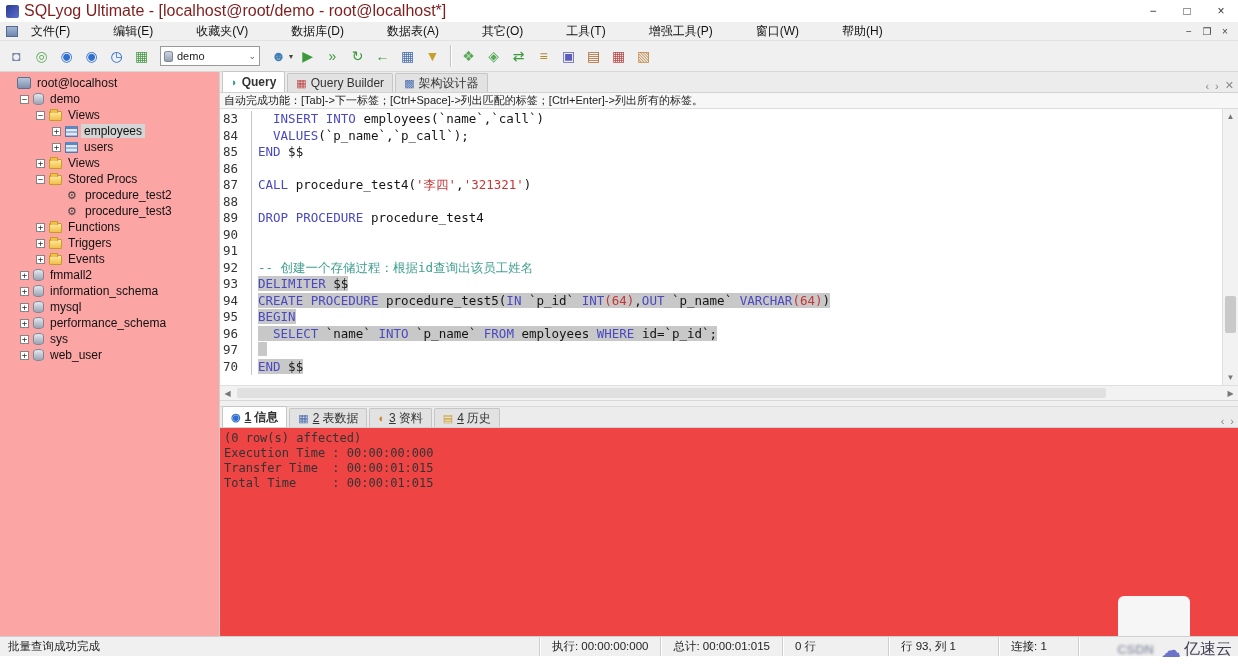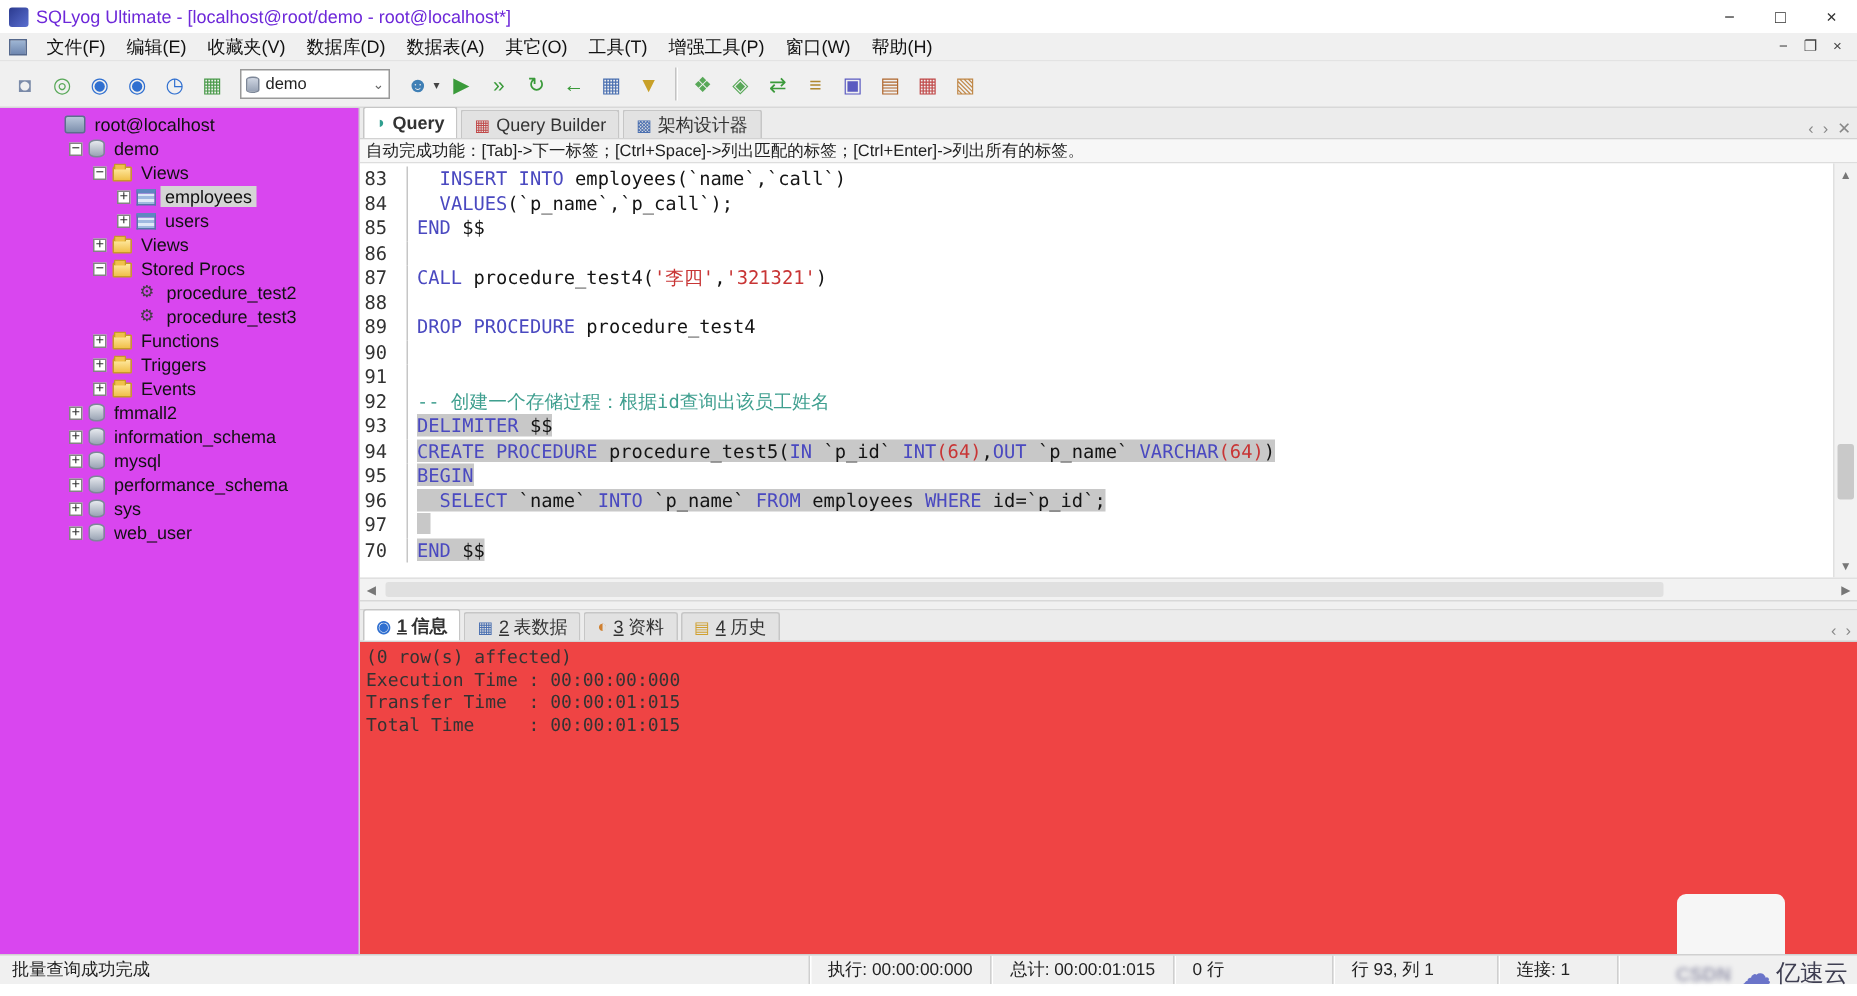--- a/index.html
+++ b/index.html
@@ -7,21 +7,21 @@
     --kw:#4a49c0; --str:#c83535; --num:#c83535; --com:#3f9f8f;
     --sel:#c8c8c8; --chrome:#f0f0f0; --border:#c9c9c9;
   }
   html,body{width:1238px;height:664px;overflow:hidden;}
   body{font-family:"Liberation Sans",sans-serif;font-size:12px;background:#fff;color:#111;}
   .window{width:1238px;height:664px;display:flex;flex-direction:column;background:#fff;}
 
   
   .titlebar{height:22px;display:flex;align-items:center;background:#fff;padding-left:6px;flex:none;}
   .app-icon{width:13px;height:13px;background:linear-gradient(135deg,#2b3a8f,#5a6fd0);border-radius:2px;margin-right:5px;}
-  .title-text{font-size:12px;color:#6d28d9;}
+  .title-text{font-size:16px;color:#7f1d1d;}
   .win-controls{margin-left:auto;display:flex;}
   .win-btn{width:34px;height:20px;display:flex;align-items:center;justify-content:center;color:#333;font-size:12px;cursor:default;}
 
   
   .menubar{height:19px;display:flex;align-items:center;background:var(--chrome);padding-left:4px;flex:none;border-bottom:1px solid #e3e3e3;}
   .mdi-icon{width:12px;height:11px;background:linear-gradient(#9fb6d4,#6f87b0);border:1px solid #55688c;margin:0 6px 0 2px;}
   .menu-item{padding:2px 7px;color:#111;cursor:default;}
   .mdi-controls{margin-left:auto;display:flex;align-items:center;padding-right:4px;}
   .mdi-btn{width:18px;height:14px;font-size:10px;display:flex;align-items:center;justify-content:center;color:#444;border:1px solid transparent;}
 
@@ -30,21 +30,21 @@
   .tb-icon{width:23px;height:23px;margin:0 1px;border-radius:3px;display:flex;align-items:center;justify-content:center;font-size:14px;cursor:default;}
   .tb-sep{width:1px;height:22px;background:#c3c3c3;margin:0 5px;box-shadow:1px 0 0 #fff;}
   .db-selector{width:100px;height:20px;background:#fff;border:1px solid #999;display:flex;align-items:center;margin:0 6px;padding:0 3px;cursor:default;}
   .db-sel-icon{width:9px;height:11px;background:linear-gradient(#cfd6e2,#97a2b5);border-radius:4px/2px;border:1px solid #7d8798;margin-right:4px;}
   .db-sel-text{flex:1;font-size:11px;color:#222;}
   .db-sel-chevron{color:#666;font-size:9px;}
   .tb-caret{font-size:8px;color:#444;margin-left:-2px;margin-right:2px;}
 
   
   .main{flex:1;display:flex;min-height:0;}
-  .sidebar{width:240px;background:#d946ef;border-right:1px solid #d0d0d0;overflow:hidden;padding-top:3px;flex:none;padding-left:26px;}
+  .sidebar{width:220px;background:#fca5a5;border-right:1px solid #d0d0d0;overflow:hidden;padding-top:3px;flex:none;}
   .tree-row{height:16px;display:flex;align-items:center;cursor:default;white-space:nowrap;}
   .tree-row.selected .tree-label{background:#d5d5d5;}
   .tree-label{padding:0 3px;font-size:12px;color:#111;}
   .expander{width:9px;height:9px;border:1px solid #848484;background:#fff;font-size:9px;line-height:7px;text-align:center;color:#333;margin-right:4px;flex:none;font-family:"DejaVu Sans Mono",monospace;}
   .exp-spacer{width:13px;flex:none;}
   .ticon{width:14px;height:12px;margin-right:3px;flex:none;position:relative;}
   .i-server{background:linear-gradient(#b9c6da,#7d90ad);border:1px solid #5c6f8d;border-radius:2px;}
   .i-db{width:11px;height:12px;background:linear-gradient(#e6e9ee,#9aa4b4);border:1px solid #7d8798;border-radius:5px/3px;}
   .i-folder{width:13px;height:10px;background:linear-gradient(#ffe9a0,#f0c04a);border:1px solid #c89a28;border-radius:1px;margin-top:2px;}
   .i-folder:before{content:"";position:absolute;top:-3px;left:0;width:6px;height:3px;background:#f0c04a;border:1px solid #c89a28;border-bottom:none;border-radius:1px 1px 0 0;}
@@ -108,21 +108,21 @@
     <div class="title-text">SQLyog Ultimate - [localhost@root/demo - root@localhost*]</div>
     <div class="win-controls">
       <div class="win-btn">−</div>
       <div class="win-btn">□</div>
       <div class="win-btn">×</div>
     </div>
   </div>
 
   <div class="menubar">
     <div class="mdi-icon"></div>
-    <div id="menu-items" style="display:flex;">
+    <div id="menu-items" style="display:flex;gap:29px;">
         <div class="menu-item">文件(F)</div>
         <div class="menu-item">编辑(E)</div>
         <div class="menu-item">收藏夹(V)</div>
         <div class="menu-item">数据库(D)</div>
         <div class="menu-item">数据表(A)</div>
         <div class="menu-item">其它(O)</div>
         <div class="menu-item">工具(T)</div>
         <div class="menu-item">增强工具(P)</div>
         <div class="menu-item">窗口(W)</div>
         <div class="menu-item">帮助(H)</div>

